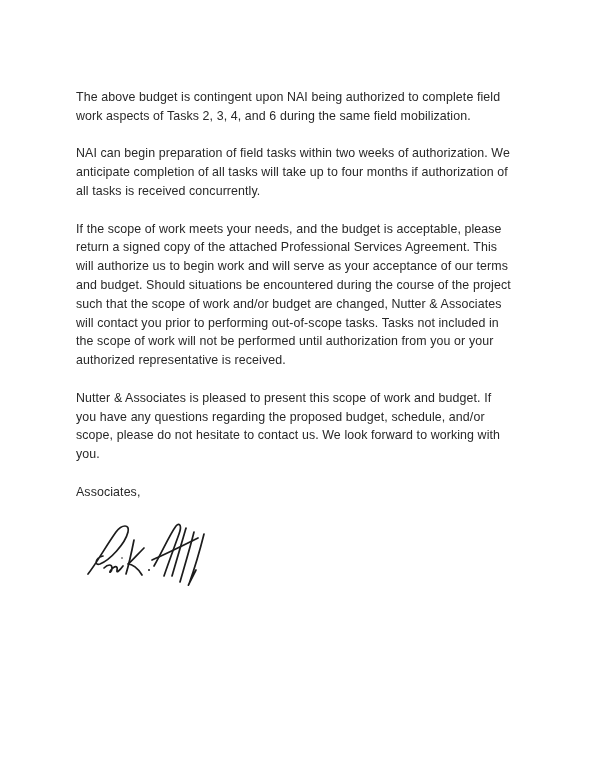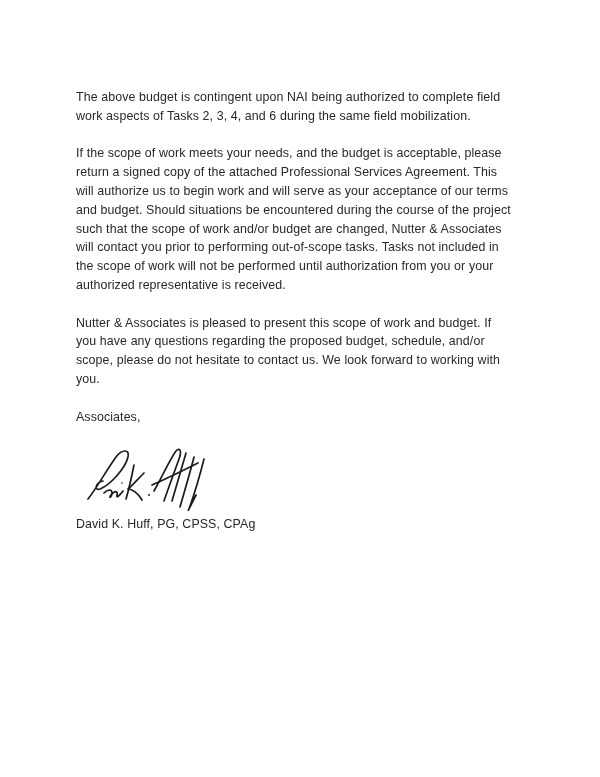--- a/index.html
+++ b/index.html
@@ -70,20 +70,21 @@
 </style>
 </head>
 <body>
 
 <div class="page">
 
   <div class="letter-body">
 
     <p>The above budget is contingent upon NAI being authorized to complete field work aspects of Tasks 2, 3, 4, and 6 during the same field mobilization.</p>
 
+    <p>NAI can begin preparation of field tasks within two weeks of authorization. We anticipate completion of all tasks will take up to four months if authorization of all tasks is received concurrently.</p>
 
     <p>If the scope of work meets your needs, and the budget is acceptable, please return a signed copy of the attached Professional Services Agreement. This will authorize us to begin work and will serve as your acceptance of our terms and budget. Should situations be encountered during the course of the project such that the scope of work and/or budget are changed, Nutter &amp; Associates will contact you prior to performing out-of-scope tasks. Tasks not included in the scope of work will not be performed until authorization from you or your authorized representative is received.</p>
 
     <p>Nutter &amp; Associates is pleased to present this scope of work and budget. If you have any questions regarding the proposed budget, schedule, and/or scope, please do not hesitate to contact us. We look forward to working with you.</p>
 
     <p class="closing">Associates,</p>
 
 
     <div class="signature-block">
       <svg width="132" height="68" viewBox="0 0 132 68">
@@ -101,21 +102,20 @@
           <path d="M72,46 C 80,32 88,14 94,6 C 98,2 100,6 97,14 C 92,28 86,44 82,56"></path>
           <path d="M104,8 C 100,22 94,42 90,56"></path>
           <path d="M70,40 C 84,34 100,26 116,18"></path>
 
           <path d="M112,12 C 108,28 102,48 98,62"></path>
           <path d="M122,14 C 118,30 112,50 107,64 C 105,68 108,62 114,50"></path>
         </g>
       </svg>
     </div>
 
-    <p class="signer-name">David K. Huff, PG, CPSS, CPAg</p>
 
   </div>
 
   <div class="page-footer">
     <div class="footer-rule"></div>
     <div class="footer-row">
       <span class="footer-left">NUTTER + ASSOCIATES</span>
       <span class="footer-page">5</span>
     </div>
   </div>

